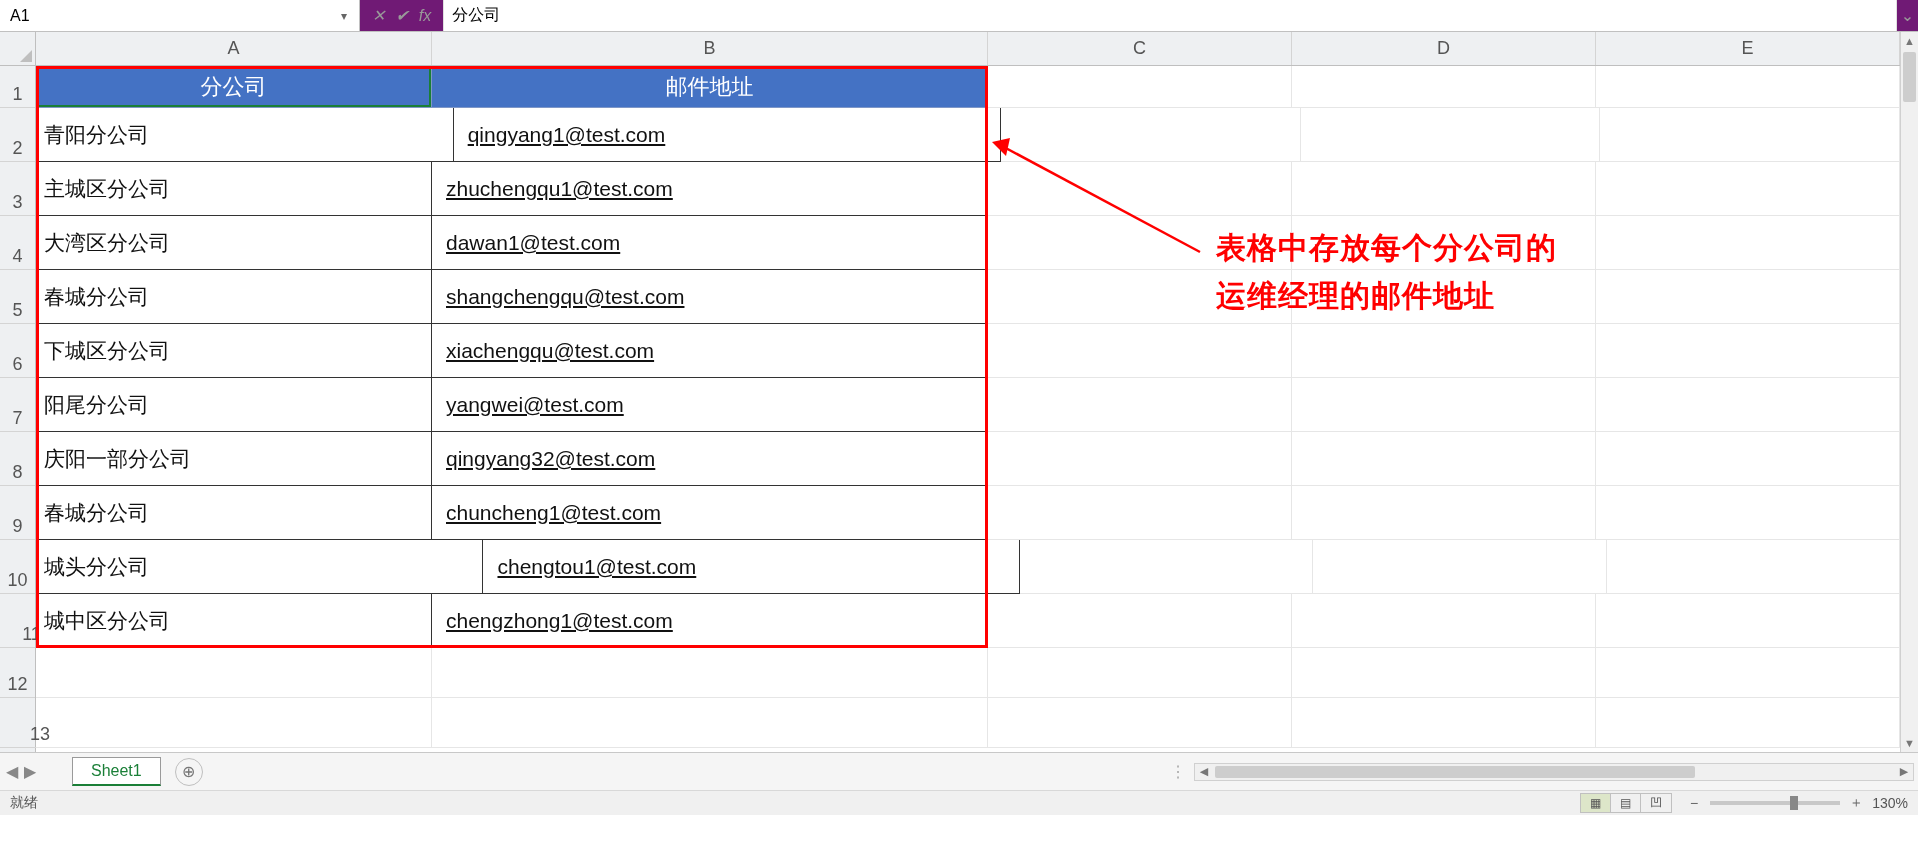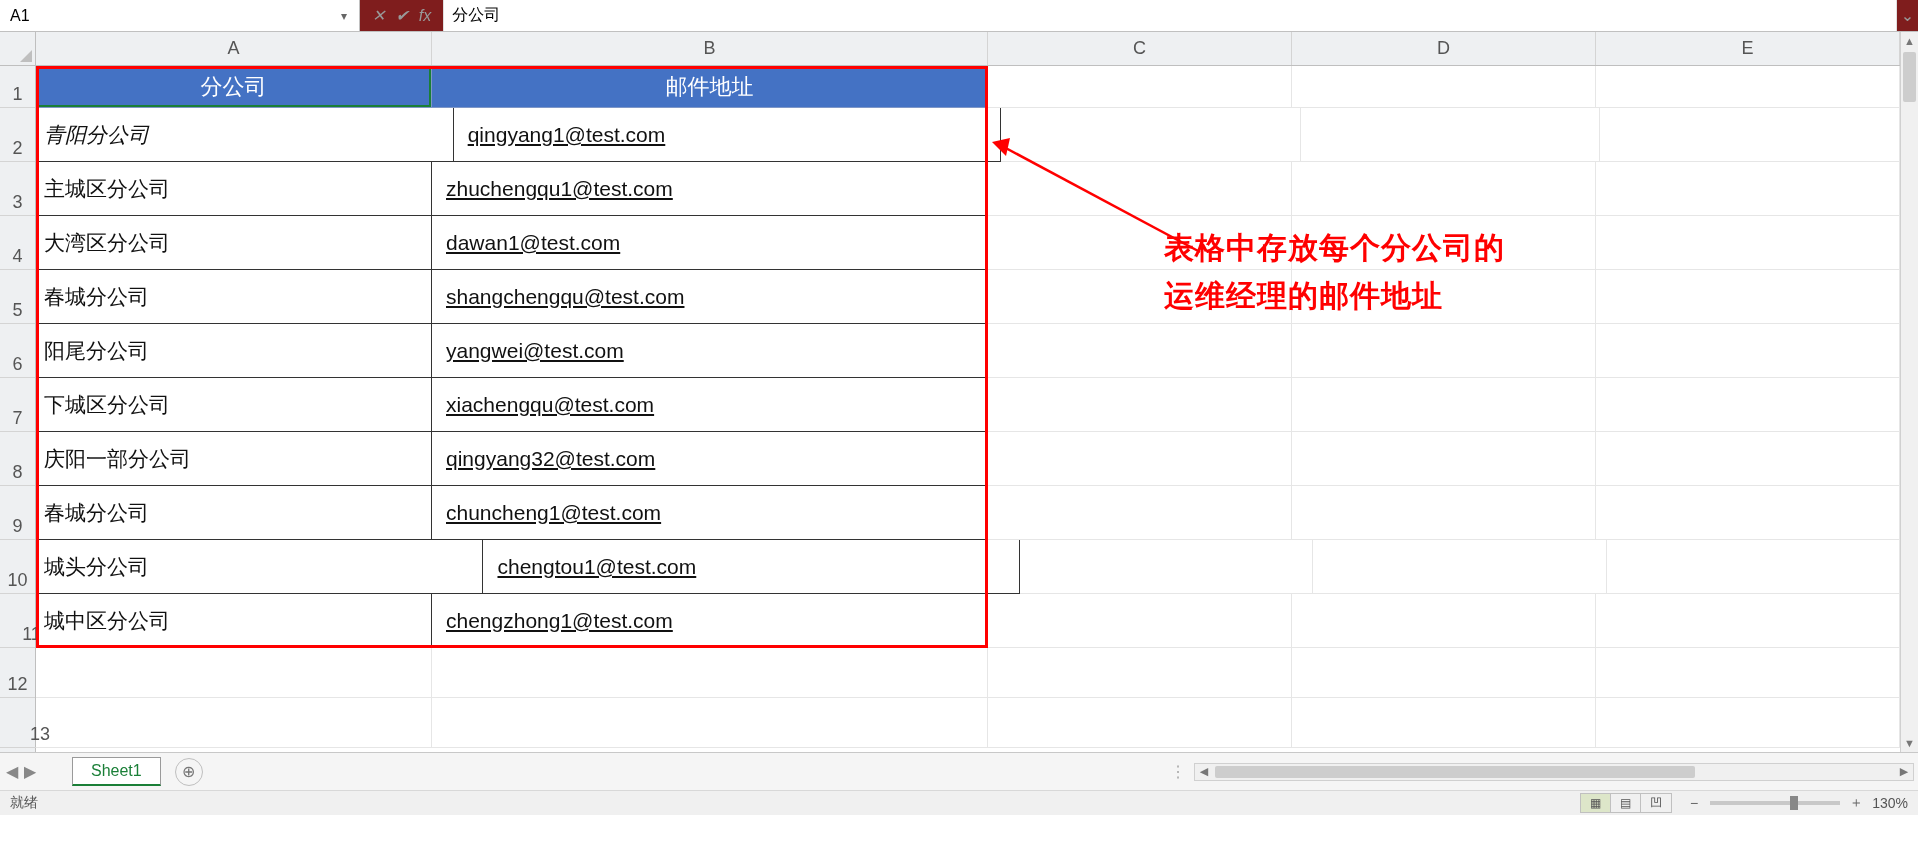--- a/index.html
+++ b/index.html
@@ -4,21 +4,21 @@
 <style>
   * { box-sizing: border-box; }
   html, body {
     margin: 0; padding: 0; width: 1918px; height: 847px;
     font-family: "Segoe UI", Arial, sans-serif; font-size: 14px;
     background: #fff; color: #333; overflow: hidden;
   }
   
   .formula-bar {
     height: 32px; display: flex; align-items: stretch;
-    border-bottom: 1px solid #c0c0c0; background: #7f1d1d;
+    border-bottom: 1px solid #c0c0c0; background: #701a75;
     font-size: 16px;
   }
   .nb {
     width: 360px; display: flex; align-items: center;
     border-right: 1px solid #c0c0c0; padding: 0 6px;
     background: #fff;
   }
   .nb input {
     flex: 1; border: none; outline: none; font: inherit;
     padding: 2px 4px;
@@ -218,21 +218,21 @@
     </div>
   <div class="cells" id="cells">
       <div class="row" style="height: 42px;">
         <div class="cell tbl-head" style="width: 396px; height: 100%;">分公司</div>
         <div class="cell tbl-head" style="width: 556px; height: 100%;">邮件地址</div>
         <div class="cell " style="width: 304px; height: 100%;"></div>
         <div class="cell " style="width: 304px; height: 100%;"></div>
         <div class="cell " style="width: 304px; height: 100%;"></div>
       </div>
       <div class="row" style="height: 54px;">
-        <div class="cell tbl-cell" style="width: 424px; height: 100%; font-style: italic;">青阳分公司</div>
+        <div class="cell tbl-cell" style="width: 424px; height: 100%;">青阳分公司</div>
         <div class="cell tbl-cell colB" style="width: 556px; height: 100%;">qingyang1@test.com</div>
         <div class="cell " style="width: 304px; height: 100%;"></div>
         <div class="cell " style="width: 304px; height: 100%;"></div>
         <div class="cell " style="width: 304px; height: 100%;"></div>
       </div>
       <div class="row" style="height: 54px;">
         <div class="cell tbl-cell" style="width: 396px; height: 100%;">主城区分公司</div>
         <div class="cell tbl-cell colB" style="width: 556px; height: 100%;">zhuchengqu1@test.com</div>
         <div class="cell " style="width: 304px; height: 100%;"></div>
         <div class="cell " style="width: 304px; height: 100%;"></div>
@@ -246,29 +246,29 @@
         <div class="cell " style="width: 304px; height: 100%;"></div>
       </div>
       <div class="row" style="height: 54px;">
         <div class="cell tbl-cell" style="width: 396px; height: 100%;">春城分公司</div>
         <div class="cell tbl-cell colB" style="width: 556px; height: 100%;">shangchengqu@test.com</div>
         <div class="cell " style="width: 304px; height: 100%;"></div>
         <div class="cell " style="width: 304px; height: 100%;"></div>
         <div class="cell " style="width: 304px; height: 100%;"></div>
       </div>
       <div class="row" style="height: 54px;">
+        <div class="cell tbl-cell" style="width: 396px; height: 100%;">下城区分公司</div>
+        <div class="cell tbl-cell colB" style="width: 556px; height: 100%;">xiachengqu@test.com</div>
+        <div class="cell " style="width: 304px; height: 100%;"></div>
+        <div class="cell " style="width: 304px; height: 100%;"></div>
+        <div class="cell " style="width: 304px; height: 100%;"></div>
+      </div>
+      <div class="row" style="height: 54px;">
         <div class="cell tbl-cell" style="width: 396px; height: 100%;">阳尾分公司</div>
         <div class="cell tbl-cell colB" style="width: 556px; height: 100%;">yangwei@test.com</div>
-        <div class="cell " style="width: 304px; height: 100%;"></div>
-        <div class="cell " style="width: 304px; height: 100%;"></div>
-        <div class="cell " style="width: 304px; height: 100%;"></div>
-      </div>
-      <div class="row" style="height: 54px;">
-        <div class="cell tbl-cell" style="width: 396px; height: 100%;">下城区分公司</div>
-        <div class="cell tbl-cell colB" style="width: 556px; height: 100%;">xiachengqu@test.com</div>
         <div class="cell " style="width: 304px; height: 100%;"></div>
         <div class="cell " style="width: 304px; height: 100%;"></div>
         <div class="cell " style="width: 304px; height: 100%;"></div>
       </div>
       <div class="row" style="height: 54px;">
         <div class="cell tbl-cell" style="width: 396px; height: 100%;">庆阳一部分公司</div>
         <div class="cell tbl-cell colB" style="width: 556px; height: 100%;">qingyang32@test.com</div>
         <div class="cell " style="width: 304px; height: 100%;"></div>
         <div class="cell " style="width: 304px; height: 100%;"></div>
         <div class="cell " style="width: 304px; height: 100%;"></div>
@@ -307,21 +307,21 @@
         <div class="cell " style="width: 304px; height: 100%;"></div>
         <div class="cell " style="width: 304px; height: 100%;"></div>
         <div class="cell " style="width: 304px; height: 100%;"></div>
       </div>
       <div class="sel-outline" style="left: 0px; top: 0px; width: 395px; height: 41px;"></div>
       <div class="anno-box" style="left: 0px; top: 0px; width: 952px; height: 582px;"></div>
       <svg class="anno-arrow" width="300" height="160" style="left: 954px; top: 66px;">
         <line x1="12" y1="14" x2="210" y2="120" stroke="#FF0000" stroke-width="2.5"></line>
         <polygon points="2,10 20,6 16,24" fill="#FF0000"></polygon>
       </svg>
-      <div class="anno-text" style="left: 1128px; top: 158px;">
+      <div class="anno-text" style="left: 1180px; top: 158px;">
         <div>表格中存放每个分公司的</div>
         <div>运维经理的邮件地址</div>
       </div>
     </div>
 
   <div class="vscroll">
     <div class="up">▲</div>
     <div class="thumb"></div>
     <div class="dn" style="position:absolute;bottom:0;left:0;right:0">▼</div>
   </div>

